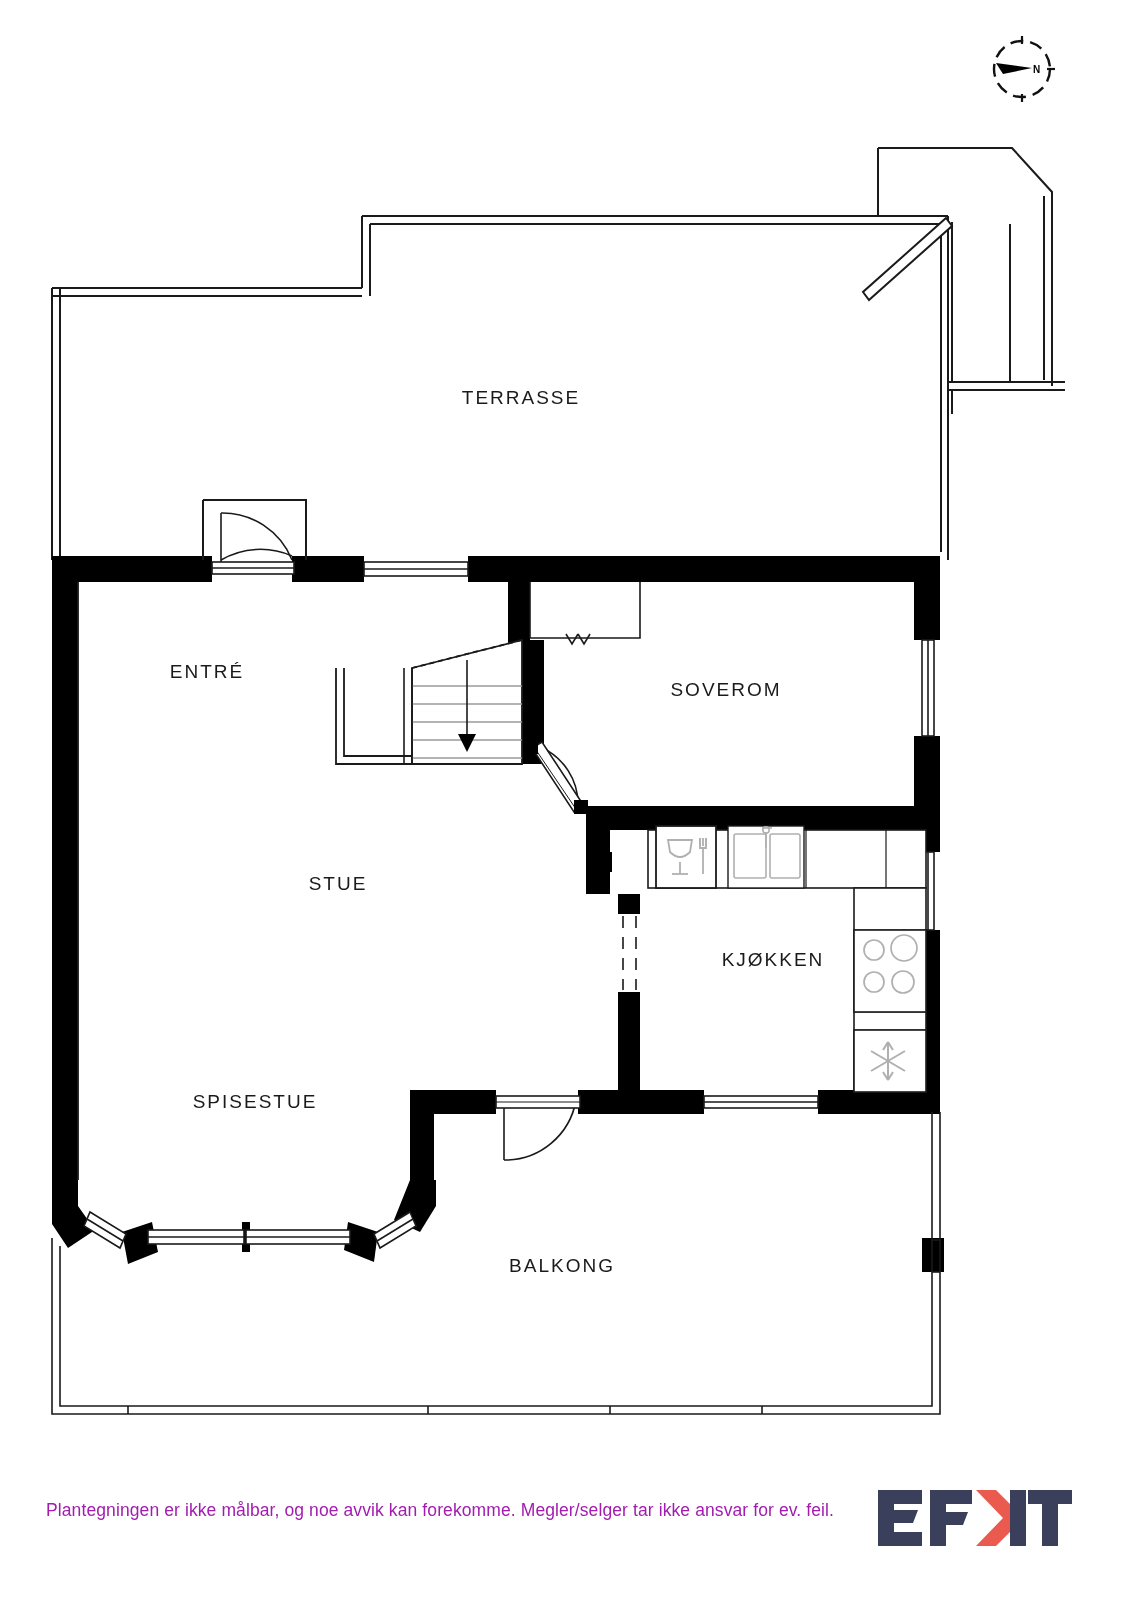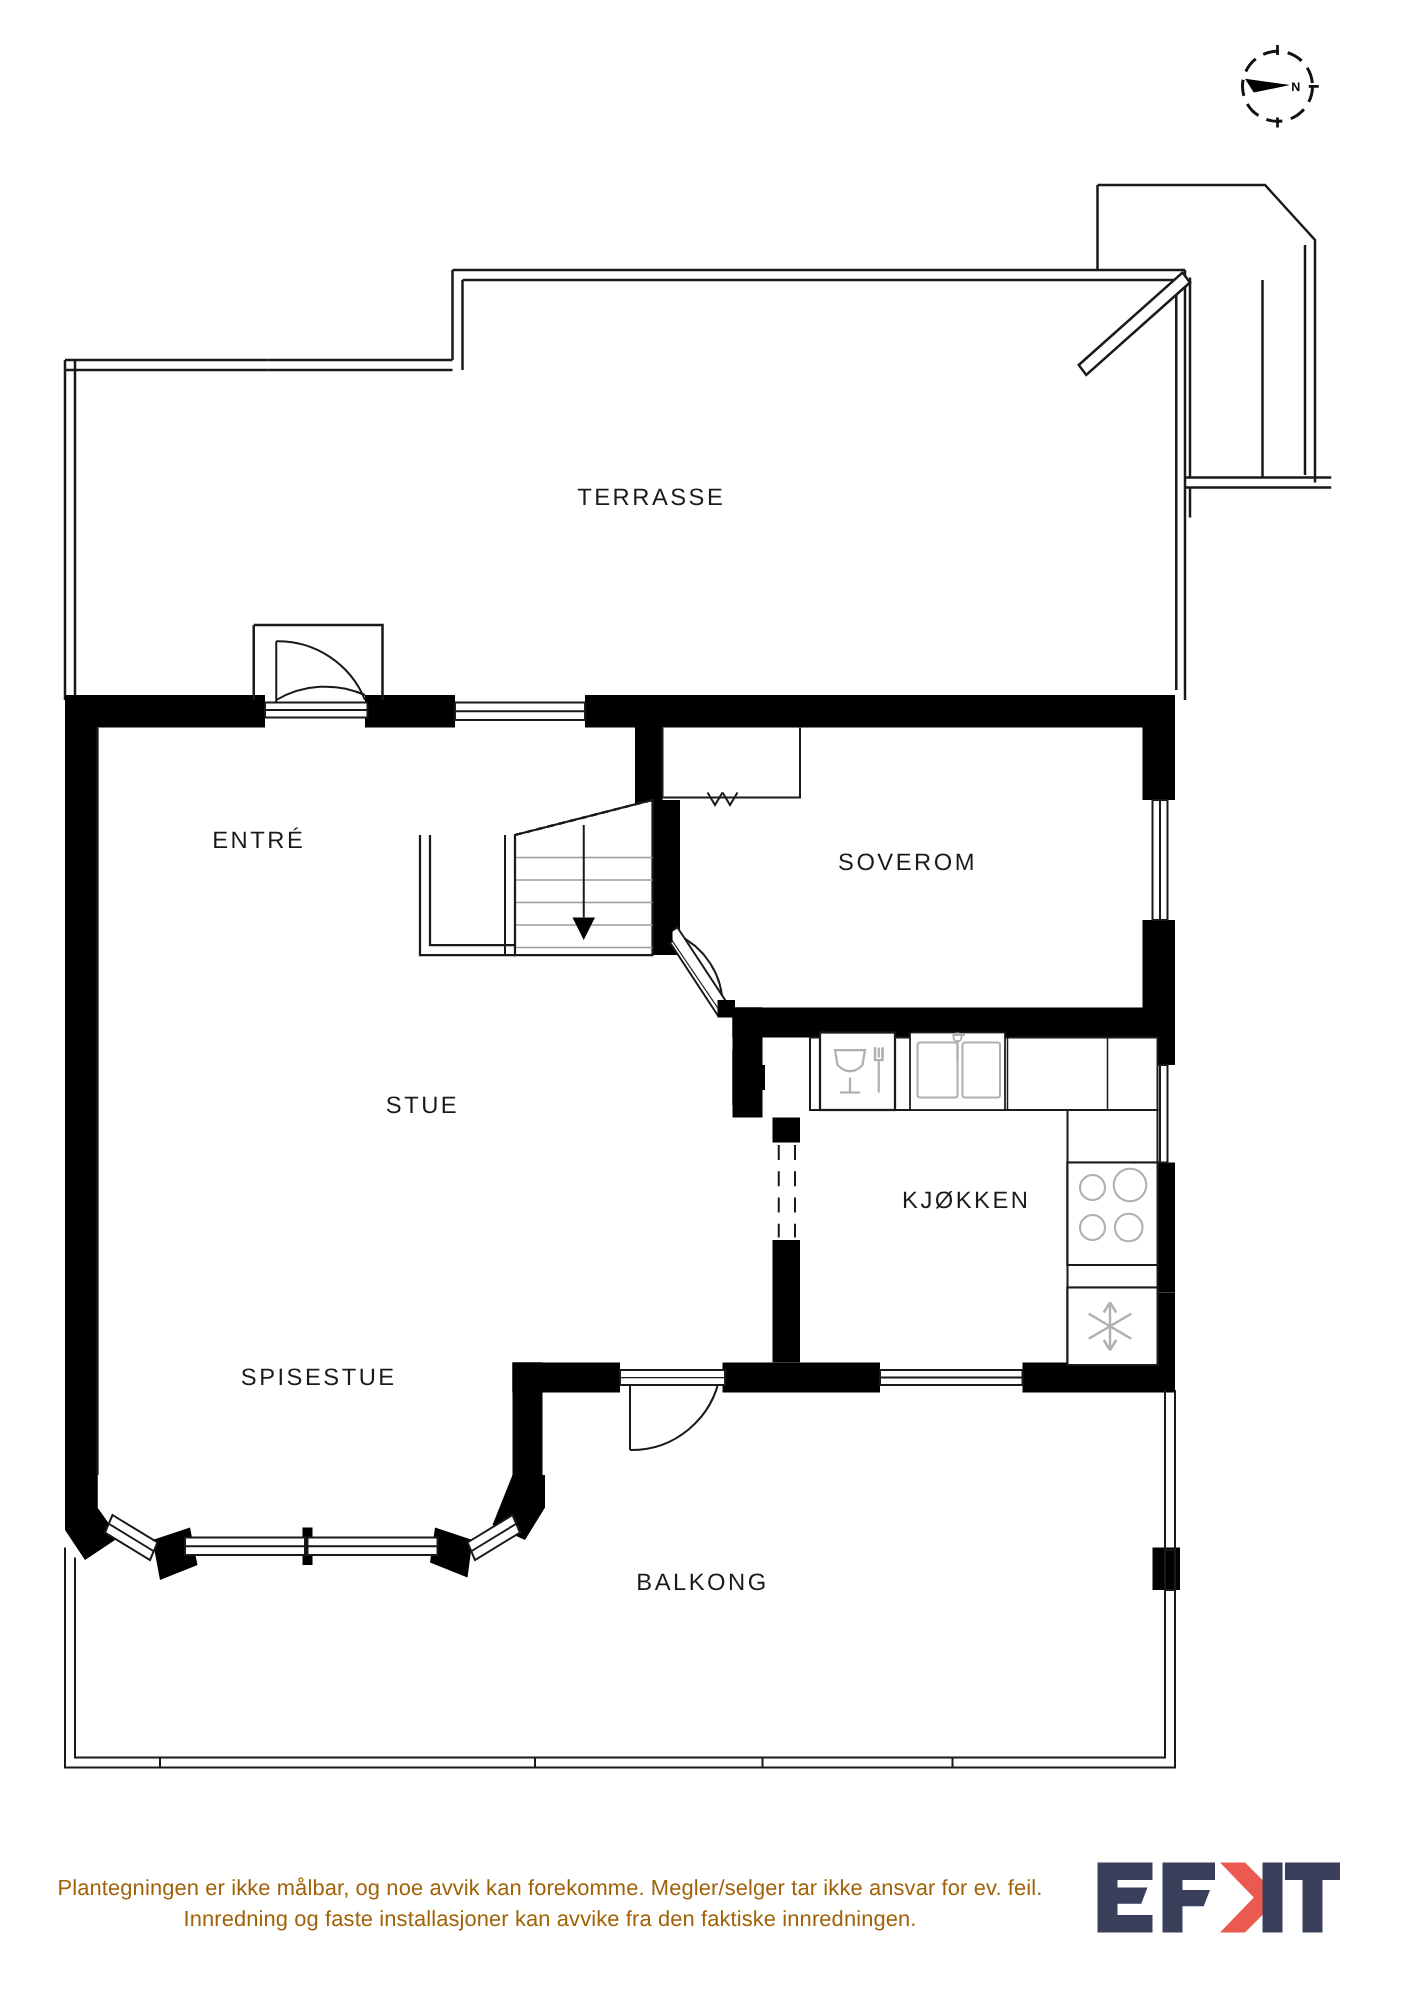--- a/index.html
+++ b/index.html
@@ -35,21 +35,21 @@
   }
   .disclaimer {
     position: absolute;
     left: 0;
     top: 1498px;
     width: 880px;
     text-align: center;
     font-family: "Liberation Sans", sans-serif;
     font-size: 17.5px;
     line-height: 1.45;
-    color: #a16207;
+    color: #a21caf;
     letter-spacing: 0.1px;
   }
   .disclaimer div { white-space: nowrap; }
   .logo {
     position: absolute;
     left: 872px;
     top: 1484px;
     width: 200px;
     height: 70px;
   }
@@ -303,21 +303,20 @@
     <text class="room-label" x="726" y="691">SOVEROM</text>
     <text class="room-label" x="338" y="885">STUE</text>
     <text class="room-label" x="773" y="961">KJØKKEN</text>
     <text class="room-label" x="255" y="1103">SPISESTUE</text>
     <text class="room-label" x="562" y="1267">BALKONG</text>
 
   </svg>
 
   <div class="disclaimer">
     <div>Plantegningen er ikke målbar, og noe avvik kan forekomme. Megler/selger tar ikke ansvar for ev. feil.</div>
-    <div>Innredning og faste installasjoner kan avvike fra den faktiske innredningen.</div>
   </div>
 
   <svg class="logo" viewBox="0 0 200 70" xmlns="http://www.w3.org/2000/svg">
 
     <path d="M 6 6 L 50 6 L 50 20 L 22 20 L 22 26 L 46 26 L 41 39 L 22 39 L 22 48 L 50 48 L 50 62 L 6 62 Z" fill="#3a3f5c"></path>
 
     <path d="M 58 6 L 100 6 L 100 20 L 74 20 L 74 28 L 96 28 L 91 41 L 74 41 L 74 62 L 58 62 Z" fill="#3a3f5c"></path>
 
     <path d="M 104 6 L 124 6 L 152 34 L 124 62 L 104 62 L 131 34 Z" fill="#ea5a4e"></path>
 

